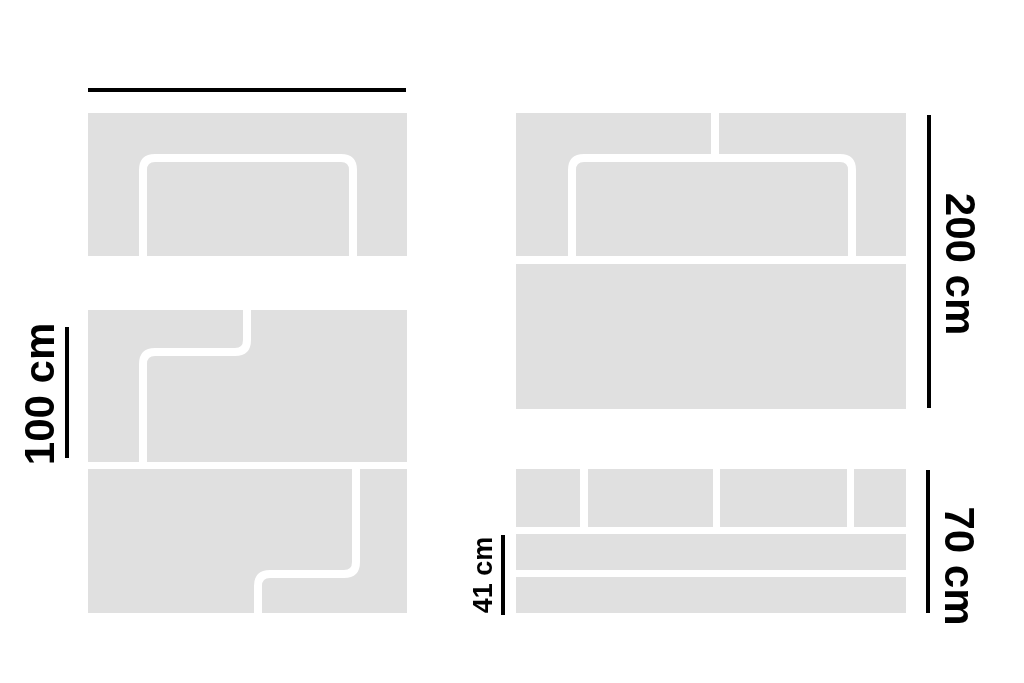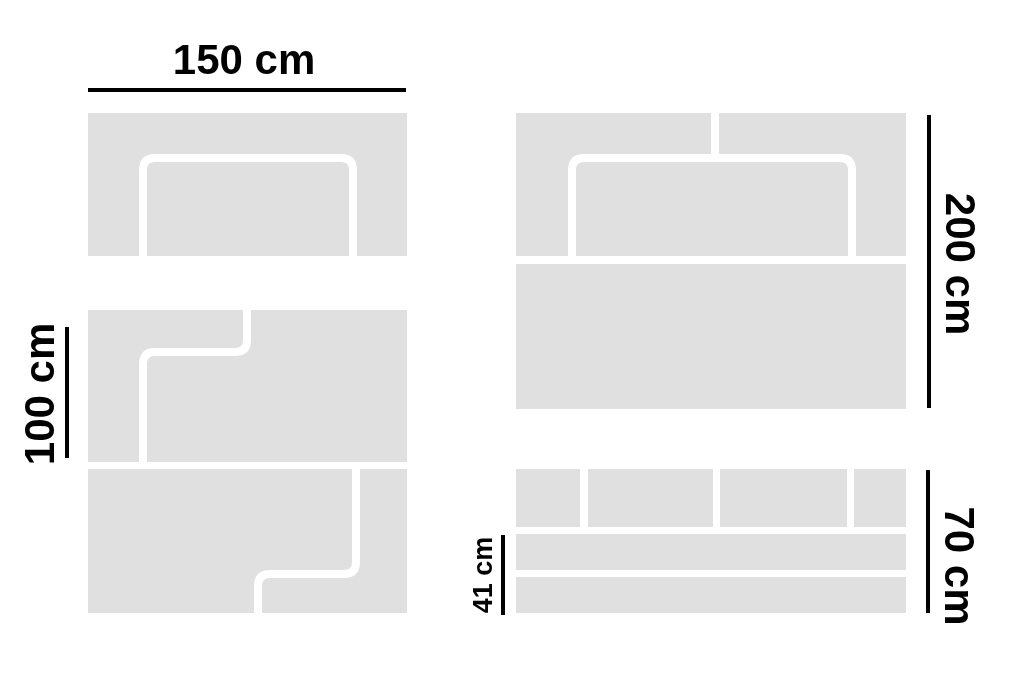--- a/index.html
+++ b/index.html
@@ -80,21 +80,20 @@
 
     <path class="cut" d="M 715,112 L 715,158"></path>
 
     <path class="dim" d="M 88,90 L 406,90"></path>
     <path class="dim" d="M 67,327 L 67,458"></path>
     <path class="dim" d="M 929,115 L 929,408"></path>
     <path class="dim" d="M 928,470 L 928,613"></path>
     <path class="dim" d="M 503,535 L 503,615"></path>
   </svg>
 
-  <div class="dim-label" style="left:244px; top:60px;">150 cm</div>
 
   <div class="dim-label rot-ccw" style="left:40px; top:394px;">100 cm</div>
 
   <div class="dim-label rot-cw" style="left:960px; top:264px;">200 cm</div>
 
   <div class="dim-label rot-cw" style="left:959px; top:566px;">70 cm</div>
 
   <div class="dim-label rot-ccw small" style="left:483px; top:575px;">41 cm</div>
 
 </div>

